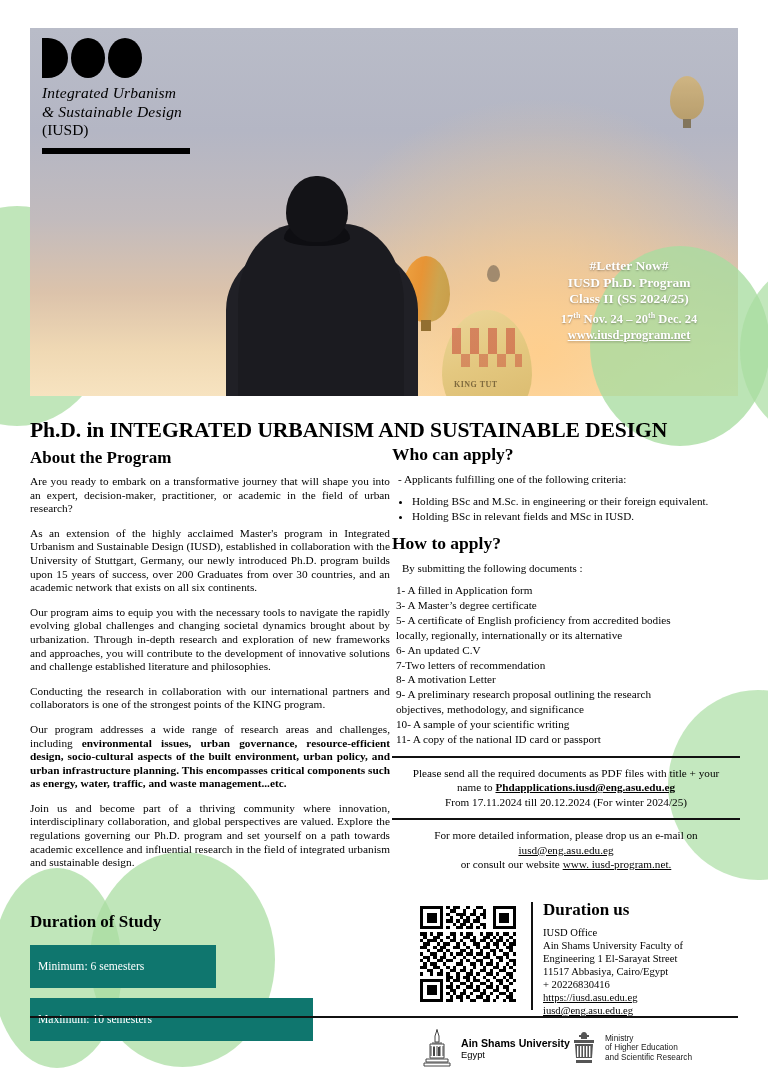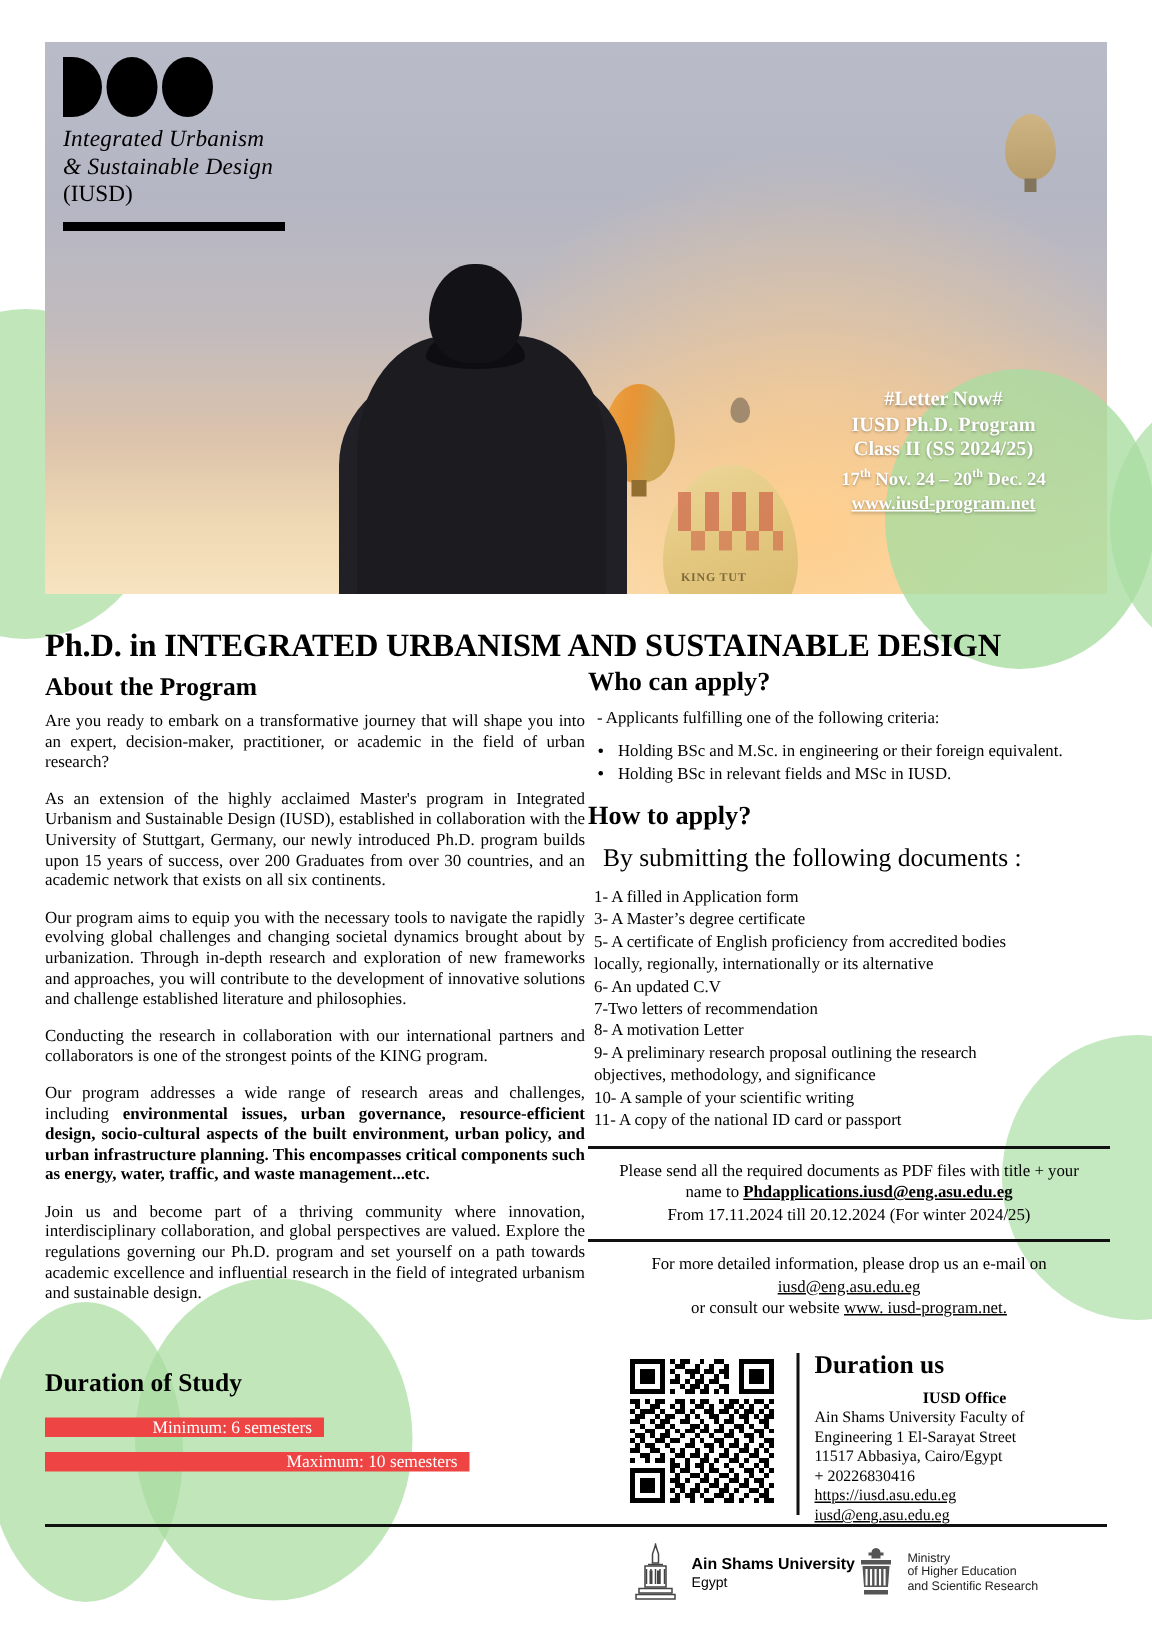--- a/index.html
+++ b/index.html
@@ -101,43 +101,43 @@
   p.body{
     margin:0 0 11px 0;font-size:11.3px;line-height:13.6px;text-align:justify;
     text-justify:inter-word;
   }
   p.body b{font-weight:700;}
 
   
   .lead{font-size:11.2px;margin:8px 0 9px 6px;}
   ul.crit{margin:0 0 10px 20px;padding:0;}
   ul.crit li{font-size:11.2px;line-height:14.5px;}
-  .howlead{font-size:17px;margin:8px 0 9px 10px;}
+  .howlead{font-size:11px;margin:8px 0 9px 10px;}
   .doclist{margin:0 0 0 4px;}
   .doclist div{font-size:11.2px;line-height:14.9px;}
   .hr-blk{height:1.6px;background:#111;margin:9px 0 8px 0;width:100%;}
   .sendbox{text-align:center;font-size:11.2px;line-height:14.6px;}
   .sendbox b{font-weight:700;text-decoration:underline;}
   .infobox{text-align:center;font-size:11.2px;line-height:14.6px;margin-top:7px;}
   .infobox u{text-decoration:underline;}
 
   
   .duration{position:absolute;left:30px;top:912px;width:340px;}
   .duration h2{font-size:17px;font-weight:700;margin:0 0 13px 0;}
-  .bar{background:#ef4444;color:#fff;font-size:11.6px;padding:0 8px;margin-bottom:10px;text-align:right;}
+  .bar{background:#0f766e;color:#fff;font-size:11.6px;padding:15px 8px;margin-bottom:10px;}
   .bar.min{width:170px;}
   .bar.max{width:267px;}
 
   
   .qr-wrap{position:absolute;left:420px;top:906px;}
   .qr{width:96px;height:96px;display:block;}
   .vdiv{position:absolute;left:531px;top:902px;width:2px;height:108px;background:#111;}
   .contact{position:absolute;left:543px;top:900px;width:200px;}
   .contact h2{font-size:17px;font-weight:700;margin:0 0 6px 0;}
-  .contact .office{font-size:10.6px;font-weight:700;line-height:13px;text-align:center;}
+  .contact .office{font-size:10.6px;font-weight:400;line-height:13px;}
   .contact .line{font-size:10.6px;line-height:13px;}
   .contact .link{font-size:10.6px;line-height:13px;text-decoration:underline;}
 
   
   .footer-rule{position:absolute;left:30px;top:1016px;width:708px;height:2.2px;background:#111;}
   .footer{position:absolute;left:420px;top:1028px;width:330px;display:flex;align-items:center;}
   .fblock{display:flex;align-items:center;gap:7px;}
   .asu-txt b{font-size:10.6px;font-weight:700;display:block;line-height:12px;font-family:"Liberation Sans",sans-serif;}
   .asu-txt span{font-size:9.4px;display:block;line-height:11px;font-family:"Liberation Sans",sans-serif;}
   .min-txt span{font-size:8.3px;display:block;line-height:9.6px;font-family:"Liberation Sans",sans-serif;color:#222;}

